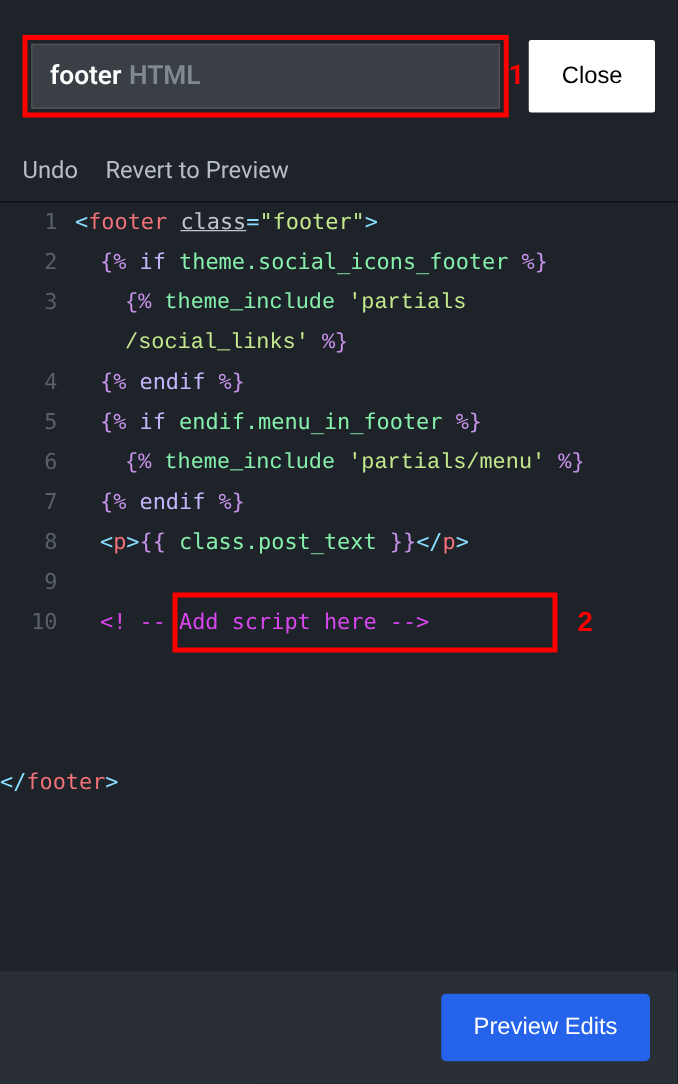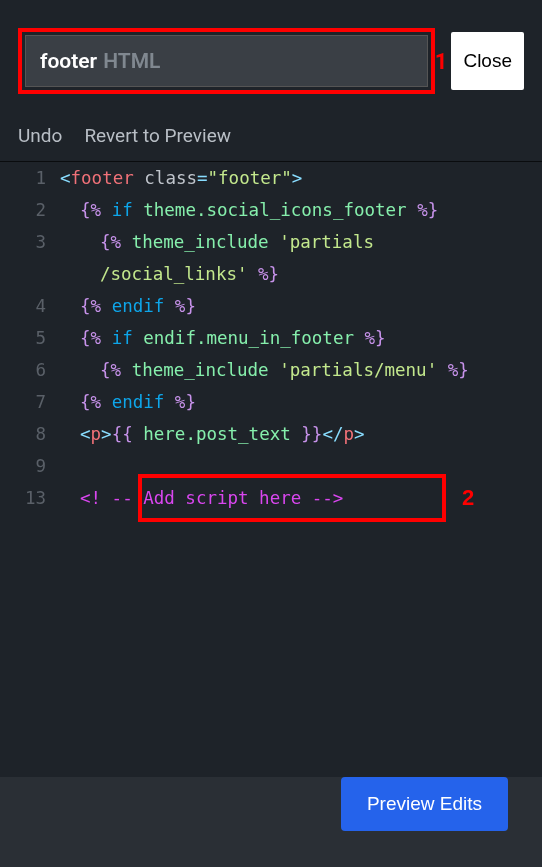--- a/index.html
+++ b/index.html
@@ -65,21 +65,21 @@
       transform: translateY(-50%);
       color: #ff0000;
       font-size: 22px;
       font-weight: 700;
     }
     .close-btn {
       background: #fff;
       color: #000;
       border: none;
       height: 58px;
-      padding: 0 12px;
+      padding: 0 26px;
       font-size: 19px;
       font-weight: 500;
       cursor: pointer;
       border-radius: 2px;
     }
     .action-bar {
       padding: 12px 0 14px 18px;
       border-bottom: 1px solid #0a0c0e;
       display: flex;
       gap: 22px;
@@ -110,26 +110,26 @@
     }
     .code-content {
       flex: 1;
       white-space: pre-wrap;
       word-break: break-all;
       color: #c0c5cc;
       position: relative;
       padding-right: 8px;
     }
     .t-tag { color: #f07178; }
-    .t-attr { color: #c0c5cc; }
+    .t-attr { color: #c0c5cc; text-decoration: underline; }
     .t-eq { color: #89ddff; }
     .t-str { color: #c3e88d; }
     .t-delim { color: #c792ea; }
     .t-punct { color: #89ddff; }
-    .t-kw { color: #0ea5e9; }
+    .t-kw { color: #c4b5fd; }
     .t-txt { color: #86efac; }
     .t-comment { color: #d946ef; }
     .row-10 {
       position: relative;
     }
     .highlight-box {
       position: absolute;
       border: 4px solid #ff0000;
       left: 78px;
       width: 308px;
@@ -147,36 +147,37 @@
       font-family: -apple-system, BlinkMacSystemFont, sans-serif;
     }
     .bottom-bar {
       position: absolute;
       bottom: 0;
       left: 0;
       right: 0;
       height: 90px;
       background: #2a2f35;
       display: flex;
+      align-items: center;
       justify-content: flex-end;
-      padding: 0 34px;
+      padding: 0 22px;
     }
     .preview-btn {
       background: #2563eb;
       color: #fff;
       border: none;
       height: 54px;
       padding: 0 26px;
       font-size: 19px;
       font-weight: 500;
       border-radius: 4px;
       cursor: pointer;
     }
     .ind-1 { padding-left: 20px; }
-    .ind-2 { padding-left: 40px; }
+    .ind-2 { padding-left: 40px; font-family: Liberation Mono, monospace; }
   </style>
 </head>
 <body>
 
 <div class="top-bar">
   <div class="search-wrap">
     <input class="search-input" type="text" style="">
     <div class="placeholder-overlay">
       <span class="placeholder-value">footer</span><span class="placeholder-hint">HTML</span>
     </div>
@@ -222,36 +223,37 @@
     <div class="code-content ind-2"><span class="t-delim">{%</span> <span class="t-txt">theme_include</span> <span class="t-str">'partials/menu'</span> <span class="t-delim">%}</span></div>
   </div>
 
   <div class="code-row">
     <div class="gutter">7</div>
     <div class="code-content ind-1"><span class="t-delim">{%</span> <span class="t-kw">endif</span> <span class="t-delim">%}</span></div>
   </div>
 
   <div class="code-row">
     <div class="gutter">8</div>
-    <div class="code-content ind-1"><span class="t-punct">&lt;</span><span class="t-tag">p</span><span class="t-punct">&gt;</span><span class="t-delim">{{</span> <span class="t-txt">here.post_text</span> <span class="t-delim">}}</span><span class="t-punct">&lt;/</span><span class="t-tag">p</span><span class="t-punct">&gt;</span></div>
+    <div class="code-content ind-1"><span class="t-punct">&lt;</span><span class="t-tag">p</span><span class="t-punct">&gt;</span><span class="t-delim">{{</span> <span class="t-txt">class.post_text</span> <span class="t-delim">}}</span><span class="t-punct">&lt;/</span><span class="t-tag">p</span><span class="t-punct">&gt;</span></div>
   </div>
 
   <div class="code-row">
     <div class="gutter">9</div>
     <div class="code-content"></div>
   </div>
 
   <div class="code-row row-10">
-    <div class="gutter">13</div>
+    <div class="gutter">10</div>
     <div class="code-content ind-1"><span class="t-comment">&lt;! -- Add script here --&gt;</span>
       <div class="highlight-box"></div>
       <span class="annotation-2">2</span>
     </div>
   </div>
 
   <div class="code-row">
+    <div class="code-content"><span class="t-punct">&lt;/</span><span class="t-tag">footer</span><span class="t-punct">&gt;</span></div>
   </div>
 
 </div>
 
 <div class="bottom-bar">
   <button class="preview-btn">Preview Edits</button>
 </div>
 
 </body></html>

